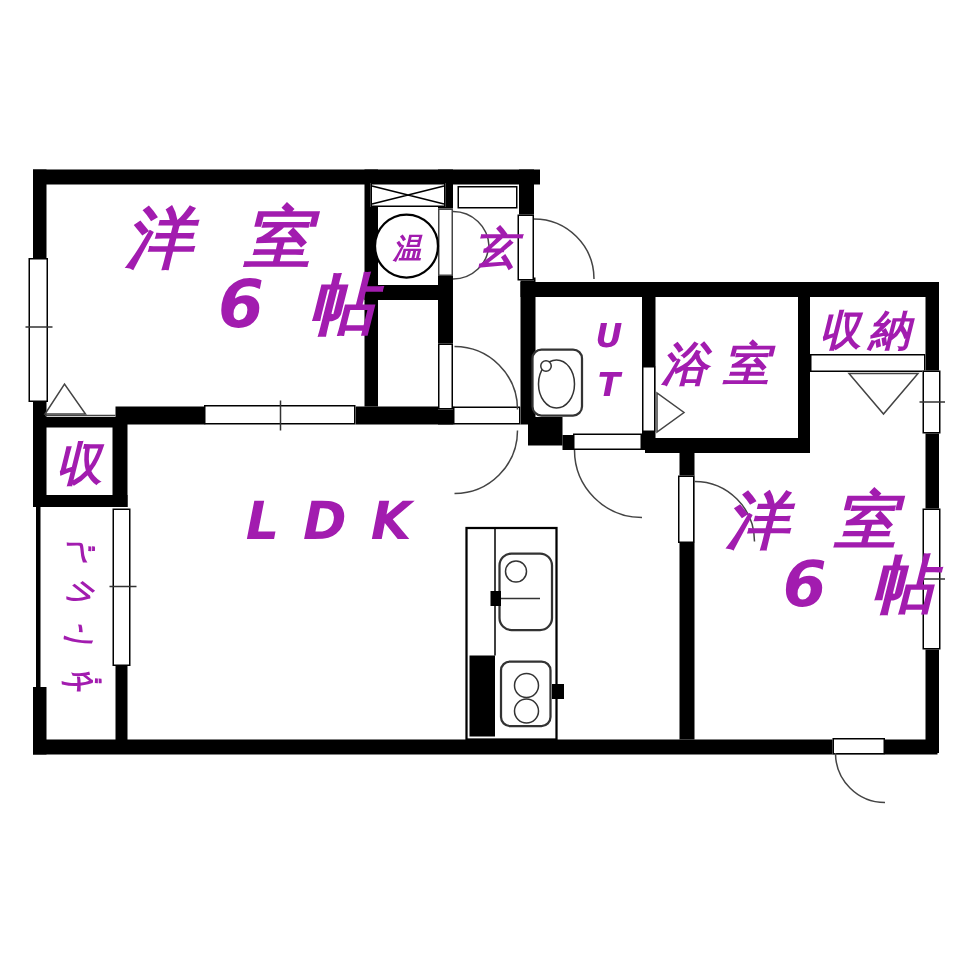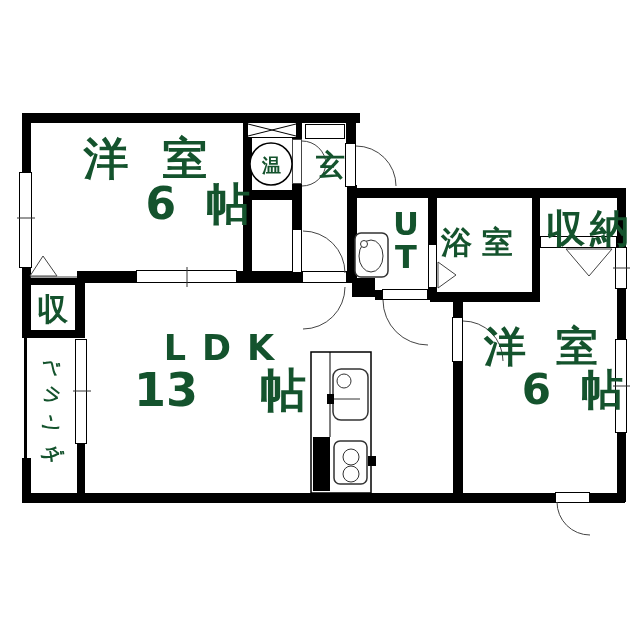--- a/index.html
+++ b/index.html
@@ -5,38 +5,38 @@
   html,body{margin:0;padding:0;background:#fff;}
   #canvas{
     position:relative;width:640px;height:640px;background:#ffffff;overflow:hidden;
     font-family:"DejaVu Sans","Liberation Sans",sans-serif;color:#111;
   }
   .wall{position:absolute;background:#000;}
   .wall-thin{position:absolute;background:#000;}
   .opening{position:absolute;background:#fff;border:1px solid #000;box-sizing:border-box;}
   .opening-plain{position:absolute;background:#fff;border:1px solid #444;box-sizing:border-box;}
   svg.shapes{position:absolute;left:0;top:0;pointer-events:none;}
-  .txt{position:absolute;font-weight:bold;color:#14532d;white-space:nowrap;}
+  .txt{position:absolute;font-weight:bold;color:#a21caf;white-space:nowrap;font-style:italic;}
   .room-title{text-align:center;}
   .rt-line1{display:block;}
   .rt-line2{display:block;}
   .lbl-bedroom .rt-line1{font-size:45px;letter-spacing:34px;text-indent:30px;line-height:1.0;}
   .lbl-bedroom .rt-line2{font-size:44px;line-height:1.05;text-align:right;}
   .lbl-ldk .rt-line1{font-size:35px;letter-spacing:16px;text-indent:14px;line-height:1.0;}
   .lbl-ldk .rt-line2{font-size:46px;line-height:1.05;}
   .gap-md{margin-left:30px;}
   .gap-lg{margin-left:62px;}
   .lbl-bath{font-size:31px;letter-spacing:10px;}
-  .lbl-closet-r{font-size:39px;letter-spacing:5px;}
+  .lbl-closet-r{font-size:28px;letter-spacing:5px;}
   .lbl-genkan{font-size:29px;}
   .lbl-onsui{font-size:19px;}
   .lbl-shu{font-size:31px;}
   .stack{word-break:break-all;white-space:normal;text-align:center;}
   .lbl-wc{font-size:35px;width:38px;line-height:41px;}
-  .lbl-ut{font-size:32px;width:32px;line-height:33px;}
+  .lbl-ut{font-size:22px;width:32px;line-height:33px;}
   .lbl-veranda{font-size:19px;width:26px;font-weight:bold;}
   .lbl-veranda span{display:block;transform:rotate(38deg);line-height:29px;text-align:center;}
 </style>
 </head>
 <body>
 
 <div id="canvas">
 
   <div class="wall" style="left:22px;top:113px;width:338px;height:10px"></div>
   <div class="wall" style="left:22px;top:113px;width:9px;height:62px"></div>
@@ -129,21 +129,20 @@
     <path d="M17,218 L35,218 M187,267 L187,287 M73,391 L91,391 M613,268 L630,268 M613,386 L630,386" stroke="#333" stroke-width="1" fill="none"></path>
   </svg>
 
   <div class="txt room-title lbl-bedroom" style="left:45px;top:136px;width:205px;">
     <span class="rt-line1">洋室</span>
     <span class="rt-line2"><span>6</span><span class="gap-md">帖</span></span>
   </div>
 
   <div class="txt room-title lbl-ldk" style="left:110px;top:331px;width:220px;">
     <span class="rt-line1">LDK</span>
-    <span class="rt-line2"><span>13</span><span class="gap-lg">帖</span></span>
   </div>
 
   <div class="txt room-title lbl-bedroom" style="left:458px;top:326px;width:165px;">
     <span class="rt-line1" style="font-size:42px;letter-spacing:30px;text-indent:26px;">洋室</span>
     <span class="rt-line2" style="font-size:42px;"><span>6</span><span class="gap-md">帖</span></span>
   </div>
 
   <div class="txt lbl-bath" style="left:441px;top:222px;">浴室</div>
   <div class="txt lbl-closet-r" style="left:546px;top:202px;">収納</div>
   <div class="txt stack lbl-ut" style="left:390px;top:208px;">UT</div>

